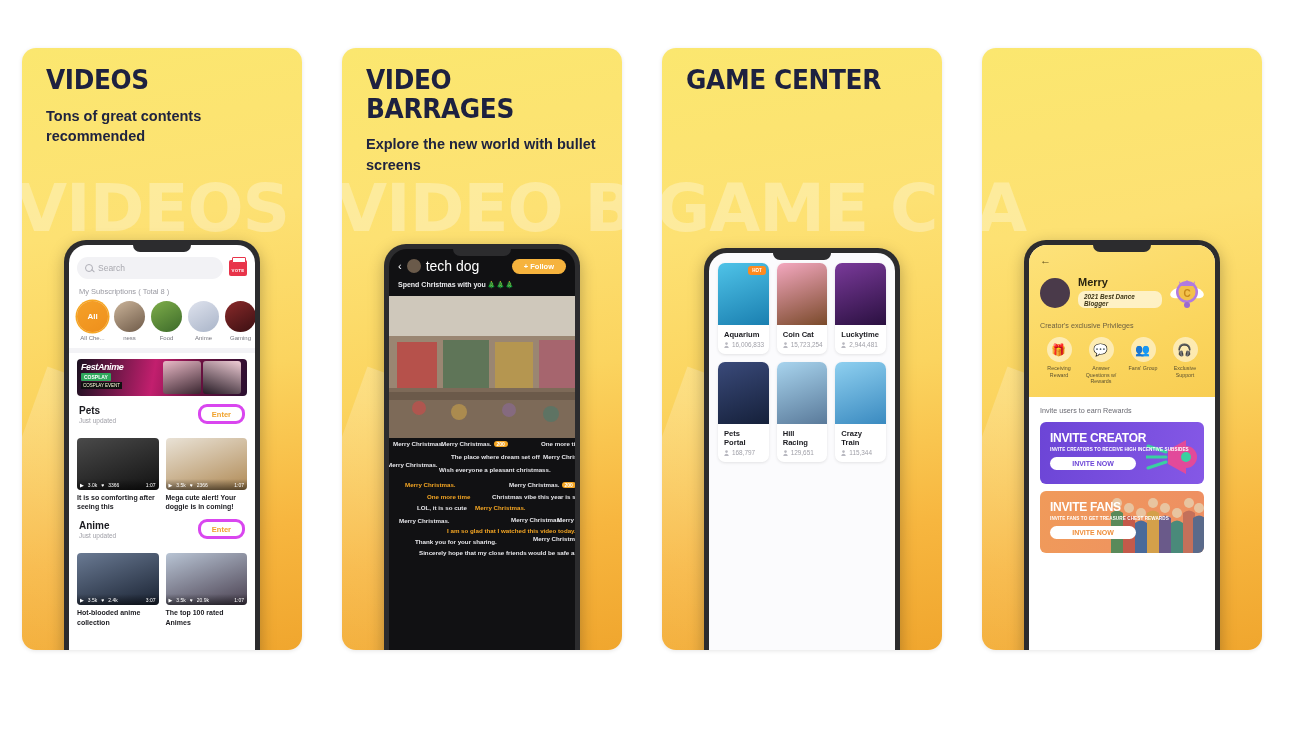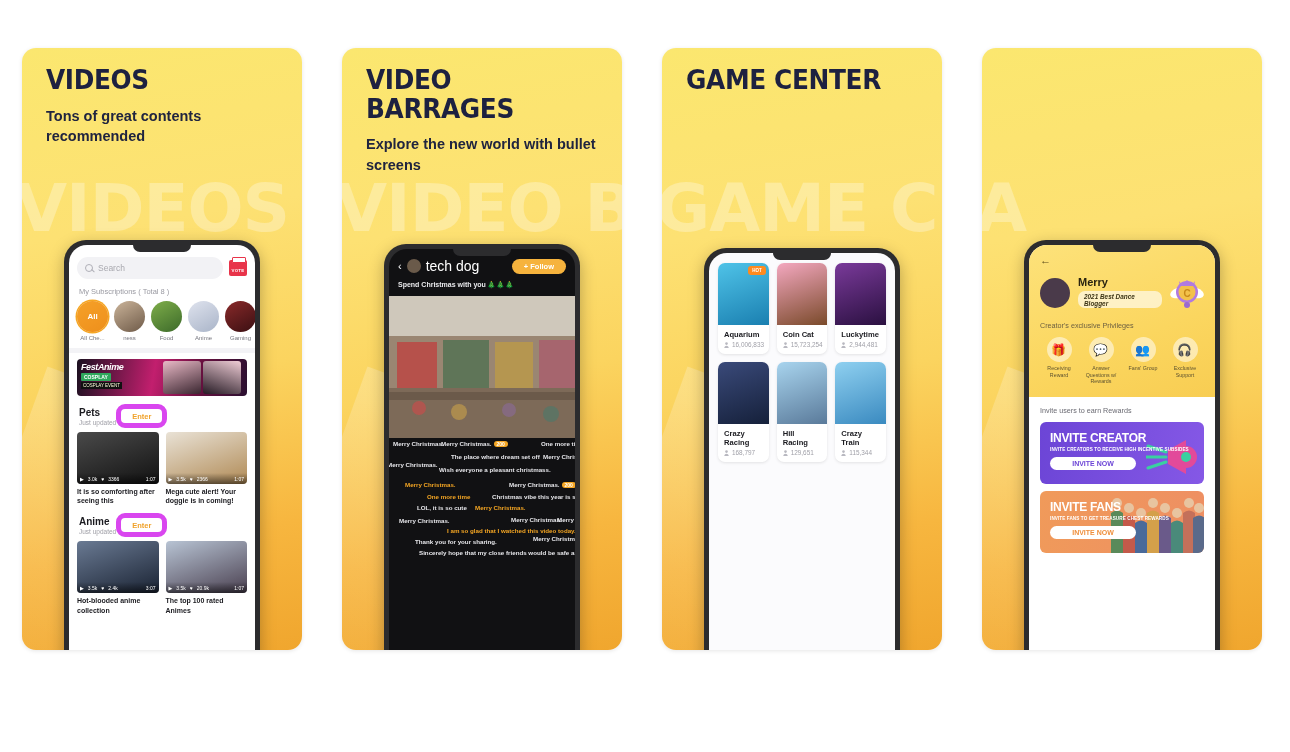--- a/index.html
+++ b/index.html
@@ -92,25 +92,25 @@
 
   .scroll-1 { flex:1; overflow:hidden; }
   .banner { margin:6px 8px 0; height:37px; border-radius:4px; overflow:hidden; position:relative;
             background:linear-gradient(100deg,#1a1020 0%,#c21f6e 45%,#6b1040 70%,#2a1030 100%); }
   .banner .bw { position:absolute; left:4px; top:3px; font-size:9px; font-weight:800; color:#fff; font-style:italic; letter-spacing:-.4px;}
   .banner .cos { position:absolute; left:4px; top:14px; background:#2fa85c; color:#fff; font-size:5px; font-weight:800; padding:1px 3px; border-radius:1px;}
   .banner .sm { position:absolute; left:4px; top:23px; font-size:4.5px; color:#ffd; background:#111; padding:1px 2px;}
   .banner .gr1{position:absolute;right:46px;top:2px;width:38px;height:33px;background:linear-gradient(160deg,#e9b9c6,#3a2630);border-radius:3px;}
   .banner .gr2{position:absolute;right:6px;top:2px;width:38px;height:33px;background:linear-gradient(200deg,#f0cdd6,#251a24);border-radius:3px;}
 
-  .sec-row { display:flex; align-items:center; padding:8px 10px 4px; }
+  .sec-row { display:flex; align-items:center; justify-content:space-between; padding:8px 10px 14px; }
   .sec-t { font-size:10px; font-weight:700; color:#1b1b20; }
   .sec-s { font-size:6.5px; color:#a0a0a8; margin-top:1px; }
   .enter-btn {
-    border:5px solid #d946ef; color:#f0a22a; border-radius:9px;
+    border:3px solid #d946ef; color:#f0a22a; border-radius:9px;
     font-size:7.5px; padding:2.5px 11px; background:#fff; font-weight:600;
   }
   .vgrid { display:flex; gap:7px; padding:0 8px; }
   .vcard { flex:1; min-width:0; }
   .vthumb { height:52px; border-radius:4px; position:relative; overflow:hidden; }
   .vstats {
     position:absolute; left:0; right:0; bottom:0; height:11px;
     display:flex; align-items:center; gap:4px; padding:0 3px;
     background:linear-gradient(0deg,rgba(0,0,0,.52),rgba(0,0,0,0));
     font-size:5px; color:#fff;
@@ -430,21 +430,21 @@
                   <circle cx="5" cy="3.2" r="2.6" fill="#b8b8c0"></circle>
                   <path d="M0.5 12c.6-3.2 2.4-4.6 4.5-4.6S9.0 8.8 9.5 12z" fill="#b8b8c0"></path>
                 </svg>
       <span>2,944,481</span>
     </div>
   </div>
   <div class="gcard">
     <div class="gart" style="background:linear-gradient(160deg,#3a4a7a,#15203a)">
       
     </div>
-    <div class="gname">Crazy Racing</div>
+    <div class="gname">Pets Portal</div>
     <div class="gplay">
       <svg class="pico" viewBox="0 0 10 12">
                   <circle cx="5" cy="3.2" r="2.6" fill="#b8b8c0"></circle>
                   <path d="M0.5 12c.6-3.2 2.4-4.6 4.5-4.6S9.0 8.8 9.5 12z" fill="#b8b8c0"></path>
                 </svg>
       <span>168,797</span>
     </div>
   </div>
   <div class="gcard">
     <div class="gart" style="background:linear-gradient(160deg,#a8d4ee,#5a7a9a)">

